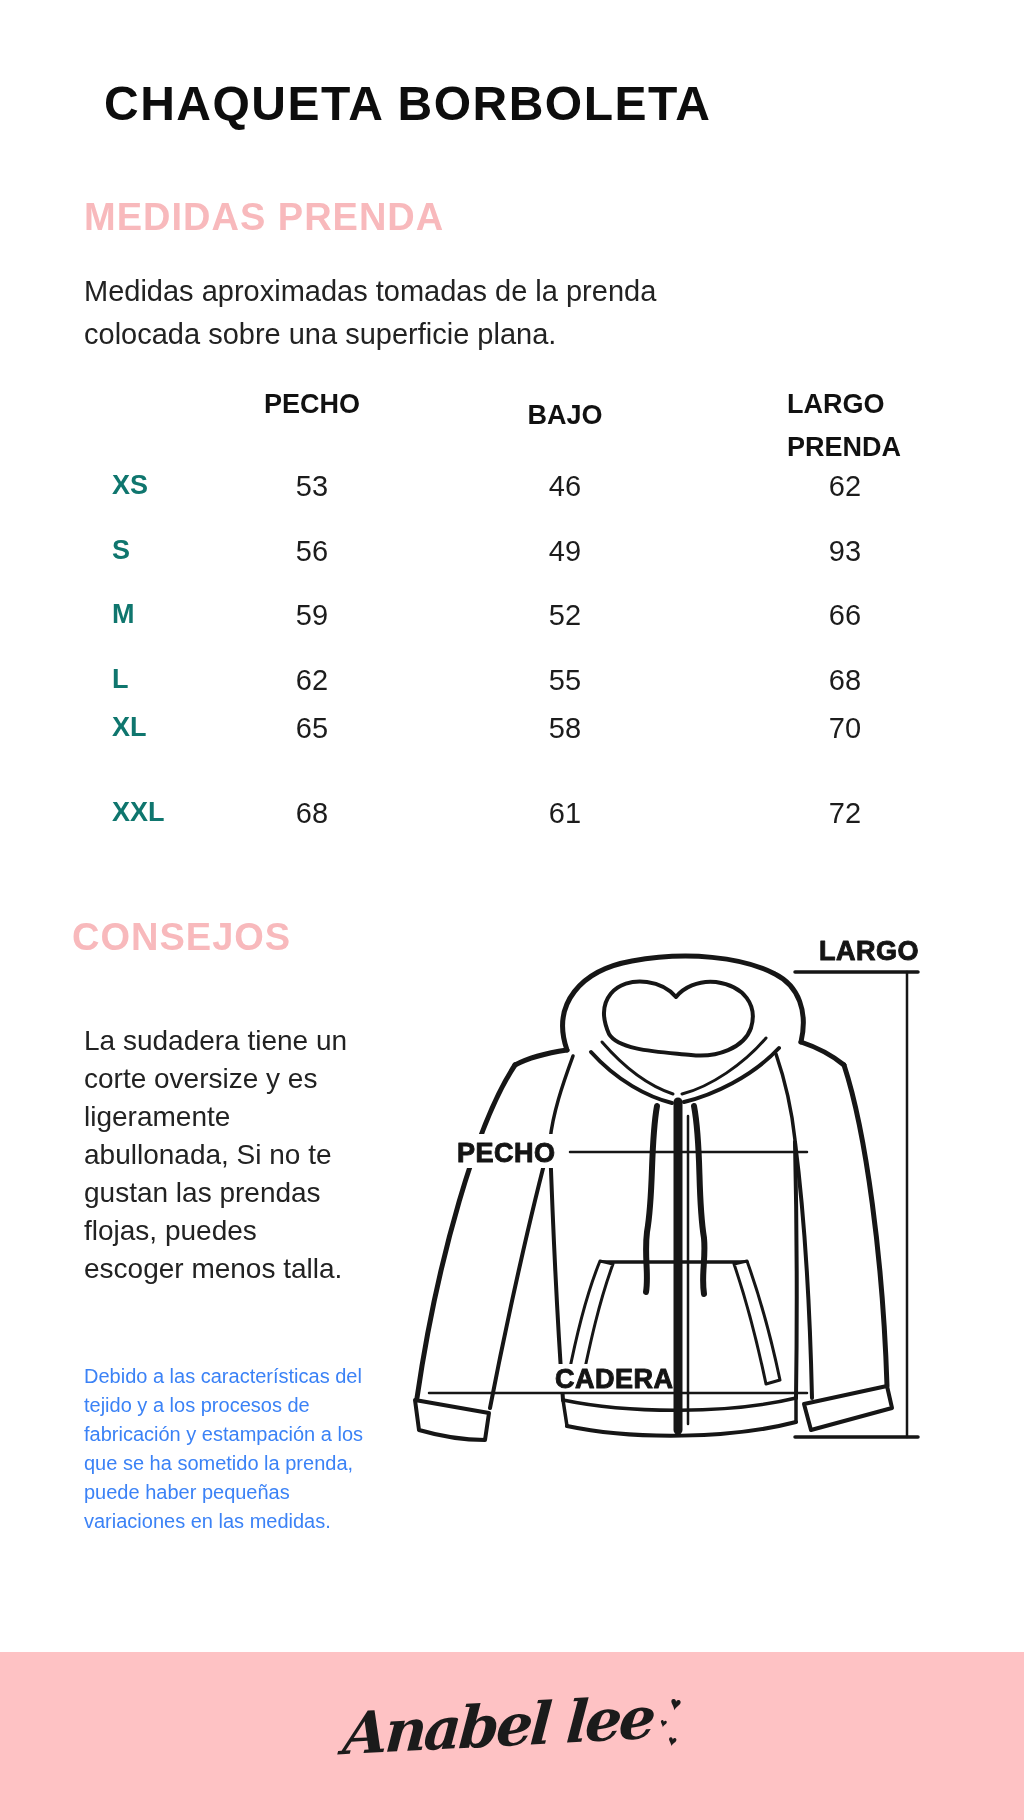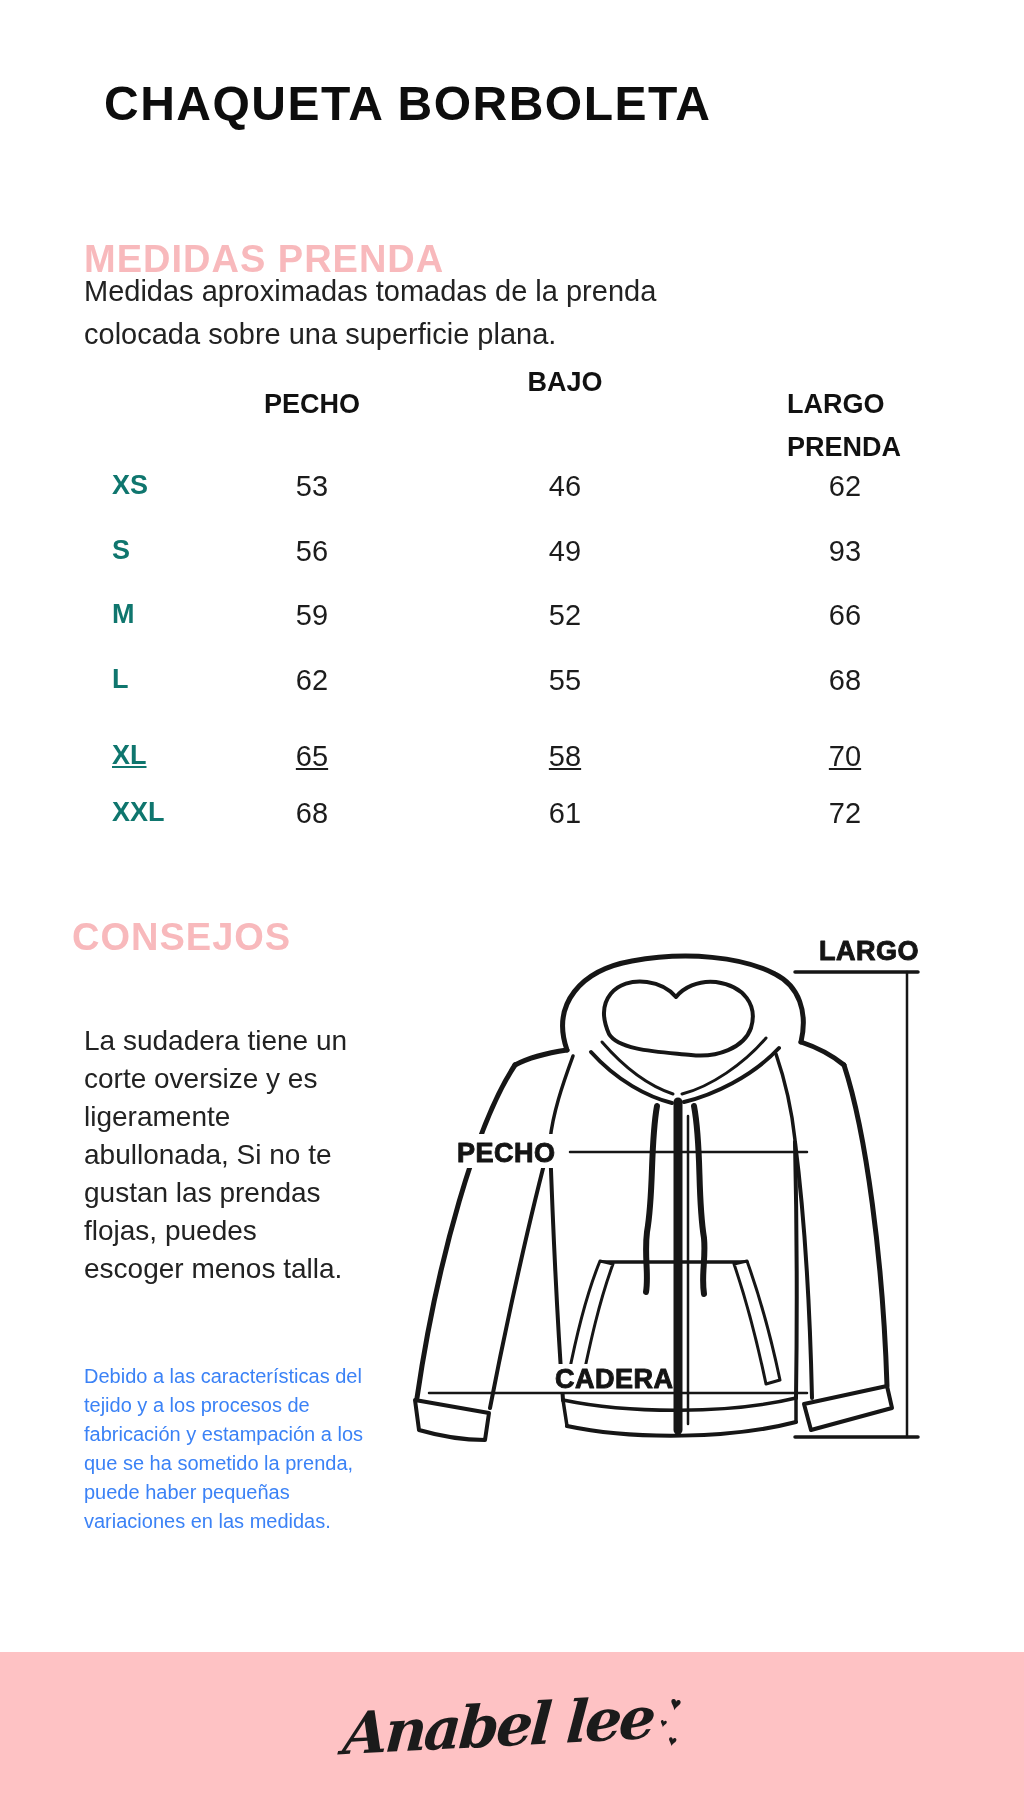--- a/index.html
+++ b/index.html
@@ -15,37 +15,37 @@
 
   .page-title{
     left:84px;top:76px;
     font-size:48px;font-weight:bold;letter-spacing:1.5px;
     color:#0d0d0d;white-space:nowrap;margin-left:20px;
   }
   .section-heading{
     font-size:38px;font-weight:bold;letter-spacing:1px;
     color:#f8b9bc;white-space:nowrap;line-height:46px;
   }
-  .h-medidas{left:84px;top:194px;margin-top:42px;}
+  .h-medidas{left:84px;top:194px;}
   .h-consejos{left:72px;top:914px;width:300px;}
 
   .intro-text{
     left:84px;top:270px;width:630px;
     font-size:29px;line-height:43px;color:#222222;
   }
 
   
   .th{font-size:27px;font-weight:bold;color:#111;line-height:43px;}
   .th-pecho{left:227px;top:383px;width:170px;text-align:center;}
-  .th-bajo{left:480px;top:361px;width:170px;text-align:center;}
+  .th-bajo{left:480px;top:394px;width:170px;text-align:center;}
   .th-largo{left:787px;top:383px;width:170px;text-align:left;}
   .row-label{left:84px;width:120px;font-size:27px;font-weight:bold;color:#0f766e;margin-left:28px;}
   .cell{width:170px;text-align:center;font-size:29px;color:#1c1c1c;}
   .c-pecho{left:227px;} .c-bajo{left:480px;} .c-largo{left:760px;}
-  .r0{top:470px;} .r1{top:535px;} .r2{top:599px;} .r3{top:664px;} .r4{top:740px;text-decoration:underline;} .r5{top:797px;}
+  .r0{top:470px;} .r1{top:535px;} .r2{top:599px;} .r3{top:664px;} .r4{top:712px;} .r5{top:797px;}
 
   .advice-body{
     left:84px;top:1022px;width:264px;
     font-size:28px;line-height:38px;color:#222222;
   }
   .advice-note{
     left:84px;top:1362px;width:280px;
     font-size:20px;line-height:29px;color:#3b82f6;
   }
 

